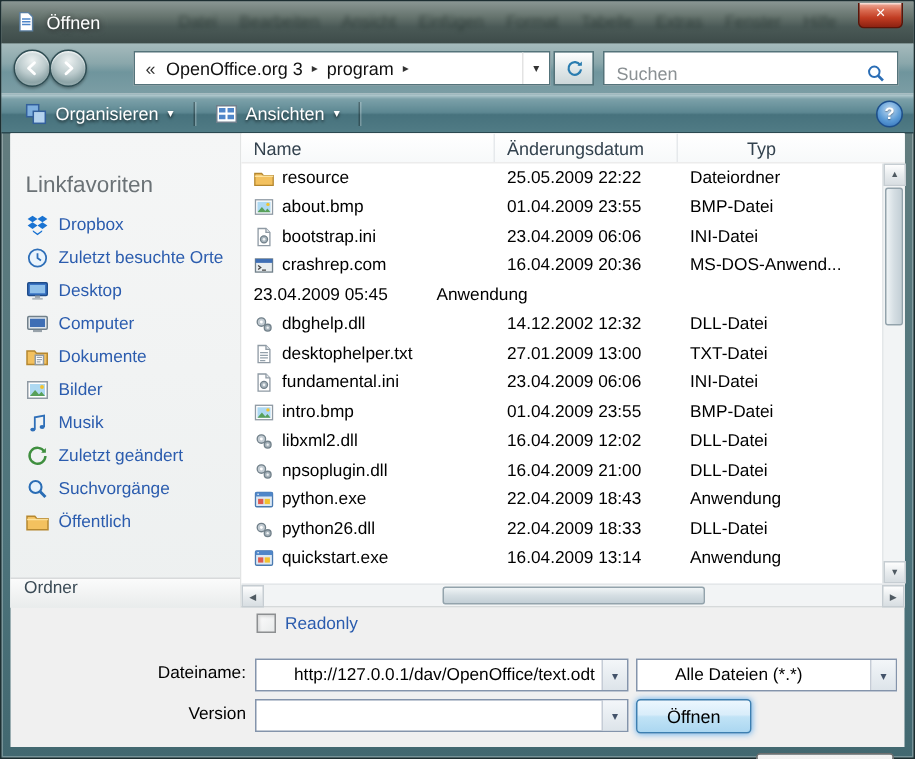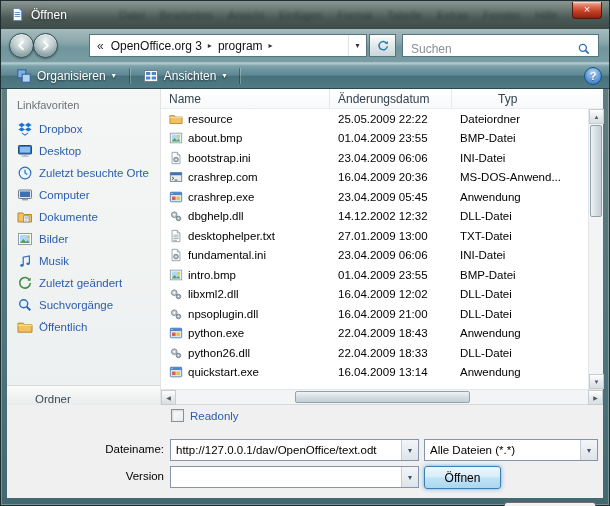--- a/index.html
+++ b/index.html
@@ -58,28 +58,28 @@
   .help-btn{margin-left:auto;width:18px;height:18px;border-radius:50%;color:#fff;font-size:11px;
     font-weight:bold;display:flex;align-items:center;justify-content:center;border:1px solid #1d4f8c;
     background:radial-gradient(circle at 50% 32%,#c0dbf2,#5b9bd6 55%,#2e6cb5);
     text-shadow:0 1px 1px rgba(0,0,0,.4);}
   
   .body{position:absolute;left:7px;top:89px;width:596px;height:409px;background:#f0f0f0;}
   .browse{position:absolute;left:0;top:0;width:596px;height:316px;background:#fff;border-bottom:1px solid #d6d9da;}
   
   .sidebar{position:absolute;left:0;top:0;width:154px;height:316px;
     background:linear-gradient(180deg,#f5f6f6,#edf0f0);border-right:1px solid #e2e4e4;}
-  .sb-header{padding:10px 0 7px 10px;font-size:11px;color:#6b7276;}
+  .sb-header{padding:26px 0 7px 10px;font-size:15px;color:#6b7276;}
   .sb-item{display:flex;align-items:center;gap:6px;height:22px;padding-left:10px;font-size:11.5px;
     color:#2b5cae;cursor:default;white-space:nowrap;}
   .sicon{width:16px;height:16px;flex:none;display:inline-flex;}
   .sicon svg{width:100%;height:100%;}
   .sb-footer{position:absolute;left:0;right:0;bottom:0;height:20px;border-top:1px solid #d8dadb;
-    background:linear-gradient(180deg,#fbfbfb,#e9ecec);display:flex;align-items:flex-end;
-    padding-left:28px;font-size:11.5px;color:#3a4a55;}
+    background:linear-gradient(180deg,#fbfbfb,#e9ecec);display:flex;align-items:flex-start;
+    padding-left:9px;font-size:11.5px;color:#3a4a55;}
   
   .filelist{position:absolute;left:154px;top:0;right:0;bottom:0;background:#fff;}
   .list-header{position:absolute;left:0;top:0;right:0;height:20px;display:flex;overflow:hidden;
     background:linear-gradient(180deg,#ffffff,#f7f9fa);border-bottom:1px solid #ececec;
     font-size:12px;color:#33424e;}
   .hcell{display:flex;align-items:center;padding-left:8px;border-right:1px solid #e6e9ec;height:100%;flex:none;overflow:hidden;}
   .rows{position:absolute;left:0;top:20px;right:15px;bottom:15px;overflow:hidden;}
   .row{display:flex;height:19.5px;align-items:center;font-size:11.5px;color:#000;}
   .cell{padding-left:8px;overflow:hidden;white-space:nowrap;flex:none;}
   .namecell{display:flex;align-items:center;gap:5px;}
@@ -97,21 +97,21 @@
   .hs-thumb{position:absolute;top:1px;height:12px;left:134px;width:175px;border:1px solid #93a3ac;border-radius:2px;
     background:linear-gradient(180deg,#eff4f6,#d5dee3 50%,#c3cfd6);}
   
   .readonly{position:absolute;left:164px;top:319px;height:15px;display:flex;align-items:center;gap:6px;}
   .checkbox{width:13px;height:13px;border:1px solid #8d8f91;
     background:linear-gradient(135deg,#fcfcfc,#e8eaeb);box-shadow:inset 1px 1px 2px rgba(0,0,0,.14);}
   .readonly-label{font-size:11.5px;color:#2b5cae;}
   .form-label{position:absolute;left:0;width:157px;text-align:right;font-size:11.5px;color:#000;}
   .lbl-filename{top:354px;} .lbl-version{top:381px;}
   .combo{position:absolute;height:22px;background:#fff;border:1px solid #8494ab;display:flex;align-items:center;font-size:11.5px;color:#000;}
-  .combo-text{flex:1;padding-left:5px;overflow:hidden;white-space:nowrap;}
+  .combo-text{flex:1;padding-left:5px;overflow:hidden;white-space:nowrap;margin-left:20px;}
   .combo-arrow{width:17px;height:100%;flex:none;display:flex;align-items:center;justify-content:center;
     font-size:8px;color:#44536a;border-left:1px solid #c5ccd6;
     background:linear-gradient(180deg,#f3f6f9,#dde4ea);}
   .combo-filename{left:163px;top:350px;width:249px;}
   .combo-filetype{left:417px;top:350px;width:174px;}
   .combo-version{left:163px;top:377px;width:249px;}
   .btn{position:absolute;height:23px;display:flex;align-items:center;justify-content:center;
     font-size:12px;color:#000;border-radius:3px;cursor:default;}
   .btn-open{left:417px;top:377px;width:77px;border:1px solid #3c7fb1;
     background:linear-gradient(180deg,#ecf7fe,#d9edfa 45%,#c1e3f6 52%,#abd7f1);
@@ -227,36 +227,36 @@
                   <path d="M4.7 6.2 8 8.4 4.7 10.6 1.4 8.4z"></path>
                   <path d="M11.3 6.2 14.6 8.4 11.3 10.6 8 8.4z"></path>
                   <path d="M4.9 11.5 8 13.6l3.1-2.1v1L8 14.8l-3.1-2.3z"></path>
                 </svg>
               </span>
               <span>Dropbox</span>
             </div>
             <div class="sb-item">
               <span class="sicon">
                 <svg viewBox="0 0 16 16">
+                  <circle cx="8" cy="8" r="5.8" fill="#eaf4fc" stroke="#2f6fb8" stroke-width="1.2"></circle>
+                  <path d="M8 4.8V8l2.3 1.6" stroke="#2f6fb8" stroke-width="1.2" fill="none"></path>
+                </svg>
+              </span>
+              <span>Zuletzt besuchte Orte</span>
+            </div>
+            <div class="sb-item">
+              <span class="sicon">
+                <svg viewBox="0 0 16 16">
                   <rect x="1.5" y="2.5" width="13" height="8.5" rx=".8" fill="#3a74c4" stroke="#1f4c8a"></rect>
                   <rect x="3" y="4" width="10" height="5.5" fill="#8fc0ea"></rect>
                   <rect x="6.3" y="11" width="3.4" height="1.6" fill="#98a2aa"></rect>
                   <rect x="4.5" y="12.6" width="7" height="1.2" fill="#b0b8be"></rect>
                 </svg>
               </span>
               <span>Desktop</span>
-            </div>
-            <div class="sb-item">
-              <span class="sicon">
-                <svg viewBox="0 0 16 16">
-                  <circle cx="8" cy="8" r="5.8" fill="#eaf4fc" stroke="#2f6fb8" stroke-width="1.2"></circle>
-                  <path d="M8 4.8V8l2.3 1.6" stroke="#2f6fb8" stroke-width="1.2" fill="none"></path>
-                </svg>
-              </span>
-              <span>Zuletzt besuchte Orte</span>
             </div>
             <div class="sb-item">
               <span class="sicon">
                 <svg viewBox="0 0 16 16">
                   <rect x="1.5" y="3" width="13" height="8.5" rx=".8" fill="#dfe6ec" stroke="#71808a"></rect>
                   <rect x="3" y="4.5" width="10" height="5.5" fill="#3f6fb5"></rect>
                   <rect x="5" y="12" width="6" height="1.4" fill="#98a2aa"></rect>
                 </svg>
               </span>
               <span>Computer</span>
@@ -393,32 +393,20 @@
                     <path d="M3.5 8l2 1.5-2 1.5" stroke="#444" fill="none"></path>
                     <path d="M6.5 11.5h3" stroke="#444"></path>
                   </svg>
                 </span>
                 <span>crashrep.com</span>
               </div>
               <div class="cell" style="width:122px">16.04.2009 20:36</div>
               <div class="cell" style="width:116px">MS-DOS-Anwend...</div>
             </div>
             <div class="row">
-              <div class="cell namecell" style="width:169px">
-                <span class="ficon">
-                  <svg viewBox="0 0 16 16">
-                    <rect x="1.5" y="2.5" width="13" height="11" rx="1" fill="#dce9f5" stroke="#4a7ab0"></rect>
-                    <rect x="1.5" y="2.5" width="13" height="3.2" fill="#4f86c9"></rect>
-                    <circle cx="3.5" cy="4" r=".6" fill="#fff"></circle>
-                    <rect x="3.5" y="7.5" width="4" height="4" fill="#e05a4e"></rect>
-                    <rect x="8.5" y="7.5" width="4" height="4" fill="#f2c22e"></rect>
-                  </svg>
-                </span>
-                <span>crashrep.exe</span>
-              </div>
               <div class="cell" style="width:122px">23.04.2009 05:45</div>
               <div class="cell" style="width:116px">Anwendung</div>
             </div>
             <div class="row">
               <div class="cell namecell" style="width:169px">
                 <span class="ficon">
                   <svg viewBox="0 0 16 16">
                     <circle cx="6" cy="6.5" r="3.2" fill="#c3ccd3" stroke="#71808a"></circle>
                     <circle cx="6" cy="6.5" r="1.1" fill="#fff"></circle>
                     <circle cx="10.8" cy="10.8" r="2.6" fill="#a6b2ba" stroke="#71808a"></circle>

